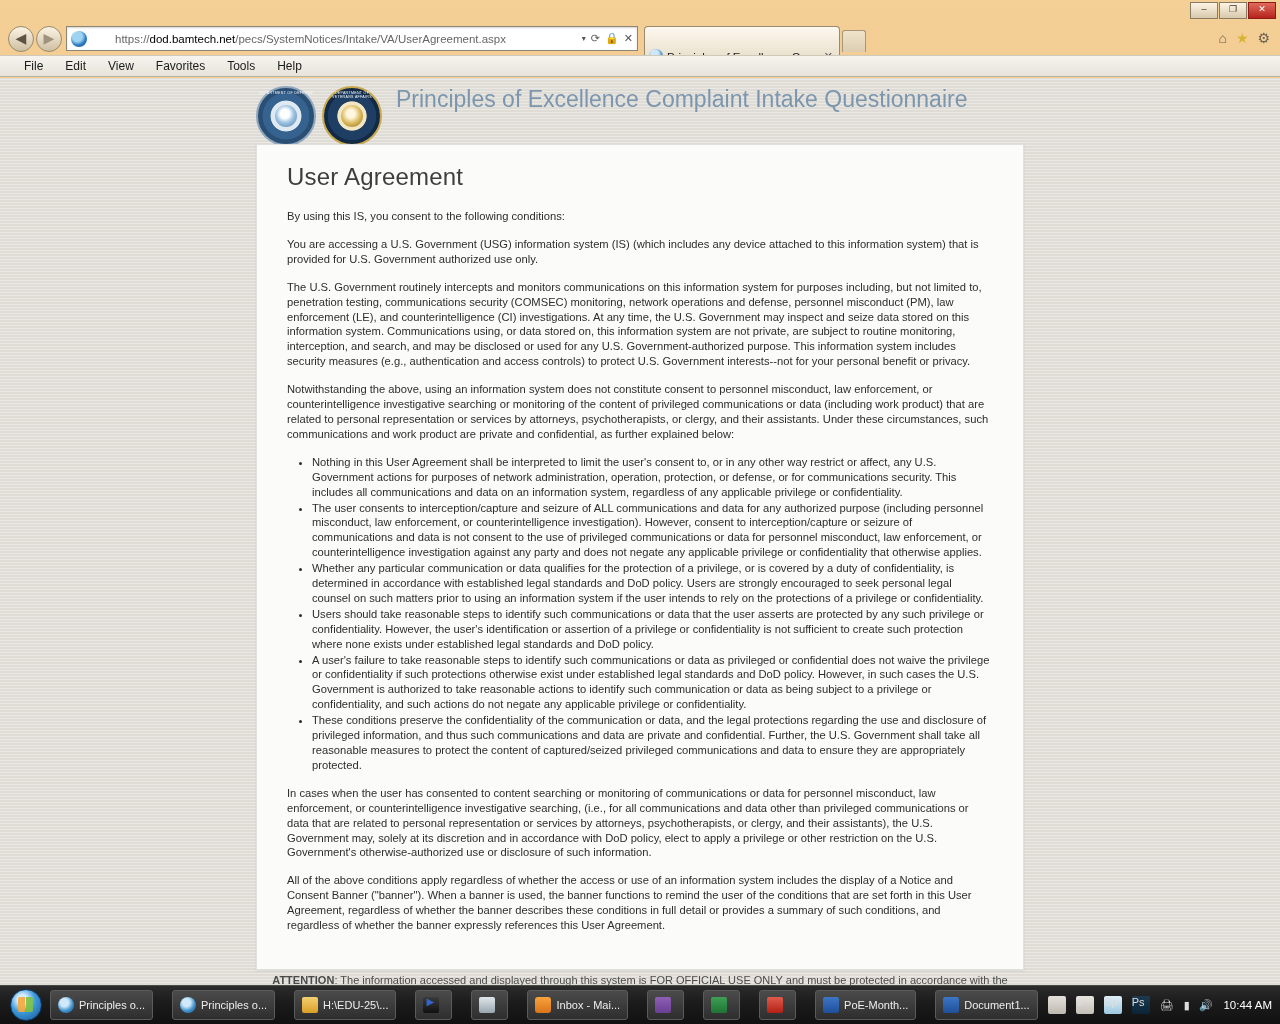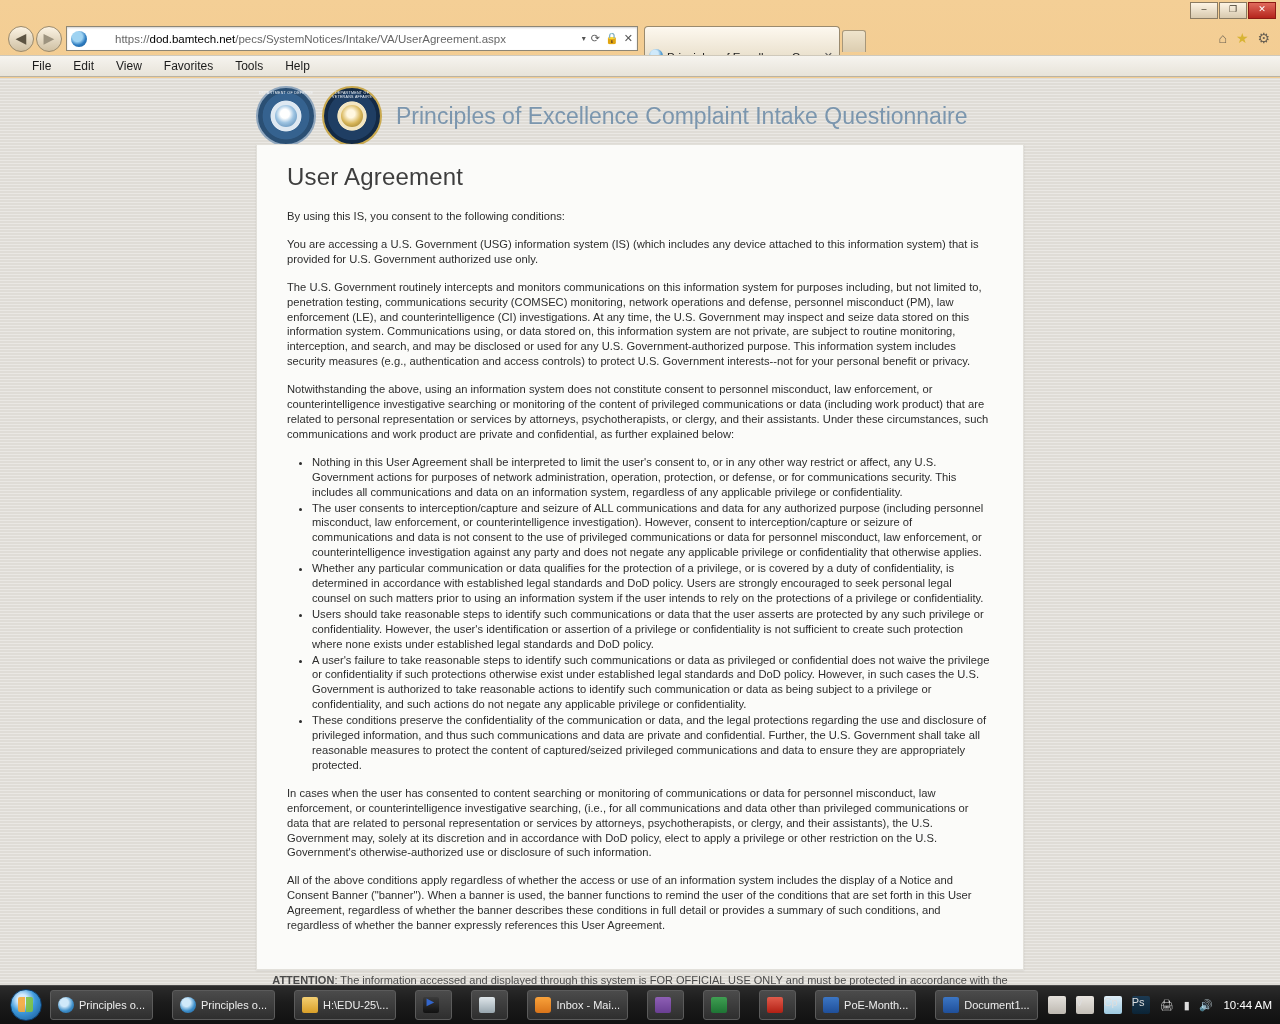--- a/index.html
+++ b/index.html
@@ -160,21 +160,21 @@
   
   .menubar {
     position: absolute;
     left: 0; top: 55px;
     width: 1280px; height: 22px;
     background: linear-gradient(to bottom, #f6f4ef, #e7e3d9);
     border-top: 1px solid #cfc9bb;
     border-bottom: 1px solid #b9b3a5;
     display: flex;
     align-items: center;
-    padding-left: 32px;
+    padding-left: 24px;
     box-sizing: border-box;
     font-size: 12px;
     color: #1b1b1b;
   }
   .menubar span { margin-right: 22px; }
 
   
   .page {
     position: absolute;
     left: 0; top: 78px;
@@ -182,21 +182,21 @@
     background:
       repeating-linear-gradient(0deg, rgba(255,255,255,.35) 0 1px, rgba(0,0,0,0) 1px 3px),
       #dfdcd6;
   }
 
   .masthead {
     position: absolute;
     left: 256px; top: 8px;
     width: 768px; height: 60px;
     display: flex;
-    align-items: center;
+    align-items: flex-start;
   }
   .seal {
     width: 56px; height: 56px;
     border-radius: 50%;
     flex: 0 0 auto;
     position: relative;
   }
   .seal1 {
     background:
       radial-gradient(circle at 50% 50%, #dfe9f2 0 38%, #35628f 40% 58%, #2a4f74 60% 100%);

